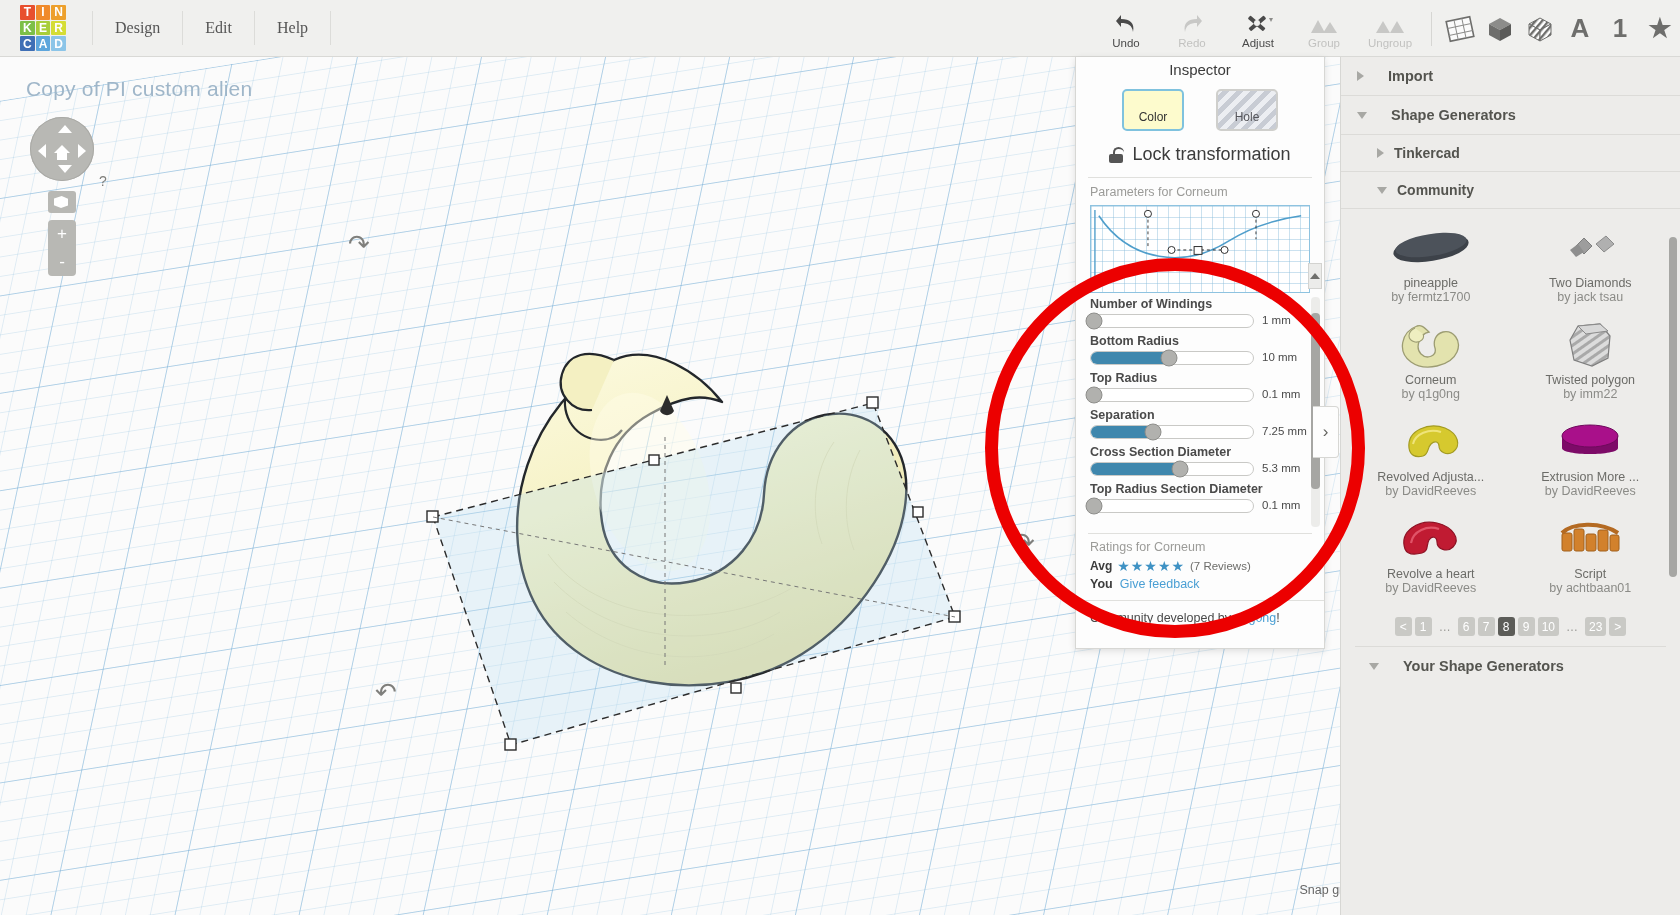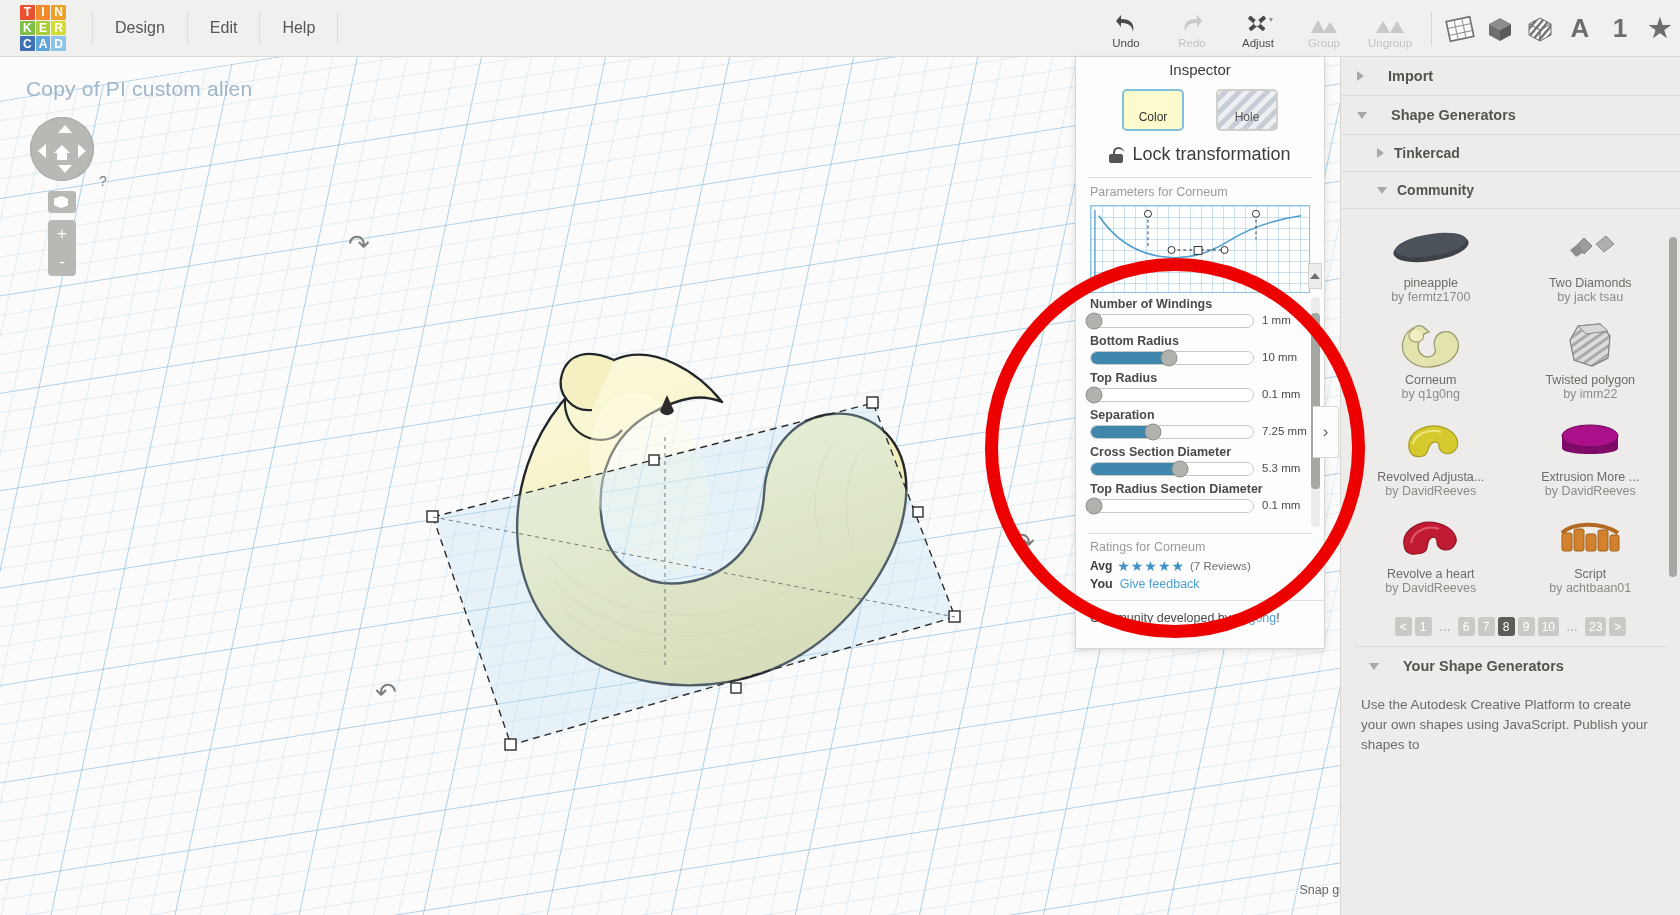--- a/index.html
+++ b/index.html
@@ -22,21 +22,21 @@
     width: 46px; height: 46px; margin-left: 20px;
     display: grid; grid-template-columns: repeat(3, 1fr); grid-template-rows: repeat(3, 1fr);
     gap: 1px;
   }
   #logo div {
     display: flex; align-items: center; justify-content: center;
     color: #fff; font-weight: bold; font-size: 12px;
     font-family: "Liberation Sans", sans-serif;
     border-radius: 1px;
   }
-  .menu-group { display: flex; align-items: center; margin-left: 26px; height: 36px; }
+  .menu-group { display: flex; align-items: center; margin-left: 26px; height: 36px; font-family: Liberation Serif, serif; }
   .menu-item {
     padding: 0 22px; font-size: 16px; color: #555; height: 34px;
     display: flex; align-items: center; cursor: default;
     border-right: 1px solid #dcdcd9;
   }
   .menu-item:first-child { border-left: 1px solid #dcdcd9; }
 
   
   #tools { position: absolute; right: 0; top: 0; height: 57px; display: flex; align-items: center; }
   .tool {
@@ -768,19 +768,18 @@
       <span class="pg dots">…</span>
       <span class="pg">23</span>
       <span class="pg">&gt;</span>
     </div>
     <div id="pagerline"></div>
 
     <div class="side-sect" style="border-bottom:none; padding-left:28px;">
       <span class="tri down"></span>
       <span>Your Shape Generators</span>
     </div>
-    <div id="yourgen-note">Use the Autodesk Creative Platform to create your own shapes using JavaScript. Publish your shapes to</div>
 
     <div id="sidescroll"></div>
   </div>
 
   <div id="redcircle"></div>
 </div>
 
 </body></html>

